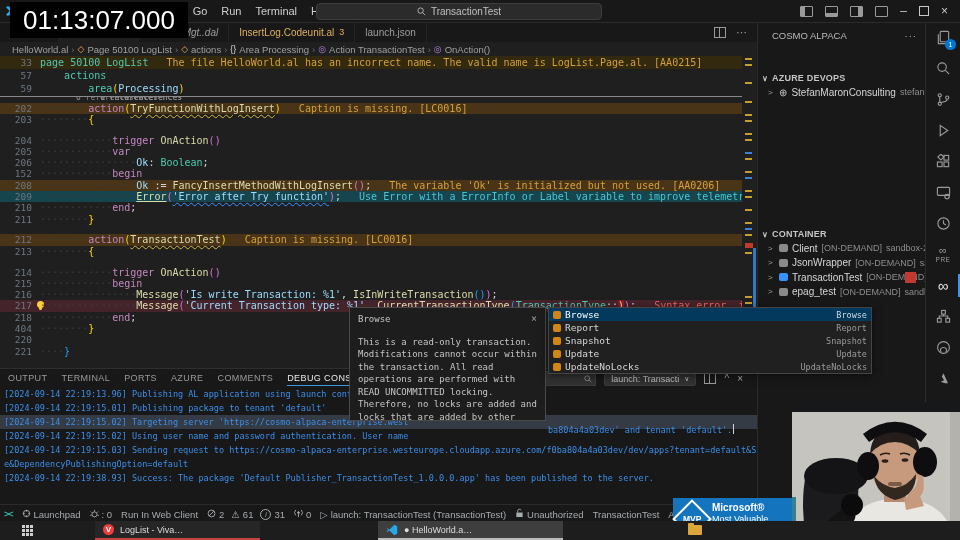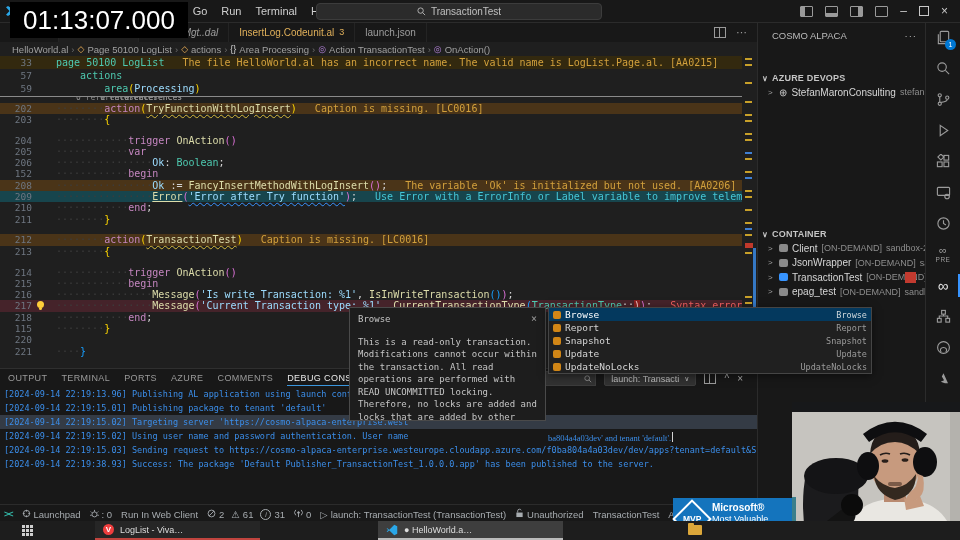--- a/index.html
+++ b/index.html
@@ -44,21 +44,21 @@
   
   .editor{position:absolute;top:56px;left:0;width:757px;height:312px;background:#1f1f1f;overflow:hidden;z-index:1;}
   .codebody{position:absolute;top:37px;left:0;right:15px;z-index:1;}
   .sticky{position:absolute;top:0;left:0;right:15px;height:40px;background:#1f1f1f;z-index:2;
           border-bottom:1px solid #8a8a8a;}
   .line{position:relative;height:11.3px;line-height:11.3px;font-family:"DejaVu Sans Mono",monospace;
         font-size:10px;white-space:pre;}
   .sticky .line{height:13px;line-height:13px;}
   .lens{height:9.5px;line-height:9.5px;font-size:8px;color:#8c8c8c;font-family:"DejaVu Sans Mono",monospace;white-space:pre;}
   .gut{position:absolute;left:0;width:32px;text-align:right;color:#6e7681;font-size:9.5px;}
-  .code{position:absolute;left:56px;top:0;white-space:pre;}
+  .code{position:absolute;left:40px;top:0;white-space:pre;}
   .lens .code{left:52px;}
   .bg-warn{background:#4a3418;}
   .bg-info{background:#17454d;}
   .bg-err{background:#45232a;}
   .bg-warn33{background:#33290f;}
   .sg-kw{color:#C586C0}.sg-ty{color:#4EC9B0}.sg-fn{color:#DCDCAA}.sg-vr{color:#9CDCFE}
   .sg-str{color:#9CDCFE}.sg-pl{color:#d4d4d4}.sg-b1{color:#ffd700}.sg-b2{color:#da70d6}.sg-b3{color:#179fff}
   .sg-ws{color:#3d3d3d}
   .sg-fnw{color:#DCDCAA;text-decoration:underline wavy #d7ba3d 1px;text-underline-offset:2px;text-align:right;}
   .sg-fnl{color:#DCDCAA;text-decoration:underline;text-underline-offset:1px;}
@@ -124,21 +124,21 @@
   .panel-ctrl{position:absolute;right:14px;top:2px;display:flex;align-items:center;gap:8px;}
   .fil-box{width:46px;height:13px;background:#313131;border:1px solid #3c3c3c;display:flex;
            align-items:center;justify-content:flex-end;padding-right:3px;}
   .launch-sel{height:13px;background:#313131;border:1px solid #3c3c3c;border-radius:2px;color:#c0c0c0;
               font-size:9px;display:flex;align-items:center;gap:5px;padding:0 6px;}
   .pc-ic{color:#b5b5b5;font-size:10px;}
   .console{position:absolute;left:0;top:18px;right:0;bottom:0;overflow:hidden;
            font-family:"DejaVu Sans Mono",monospace;font-size:8.5px;color:#3b8eea;}
   .cline{position:relative;height:14px;line-height:14px;white-space:pre;padding-left:4px;}
   .cline.sel{background:#343b45;}
-  .ctail{position:absolute;left:548px;top:16px;font-family:Liberation Serif, serif;}
+  .ctail{position:absolute;left:548px;top:8px;}
   .cursor{display:inline-block;width:1px;height:10px;background:#d4d4d4;vertical-align:-1px;margin-left:1px;}
   
   .statusbar{position:absolute;left:0;top:504px;width:960px;height:18px;background:#181818;
              border-top:1px solid #2b2b2b;display:flex;align-items:center;gap:9px;padding-left:4px;
              font-size:9.5px;color:#a7acb0;z-index:4;white-space:nowrap;}
   .st-item{display:flex;align-items:center;gap:3px;}
   .remote-g{color:#33b8a8;font-weight:bold;font-size:9px;letter-spacing:-1px;}
   .info-circ{display:inline-flex;width:9px;height:9px;border:1px solid #a7acb0;border-radius:50%;
              align-items:center;justify-content:center;font-size:6.5px;font-style:italic;}
   .st-ic svg{stroke:#a7acb0;fill:none;stroke-width:1;}
@@ -280,21 +280,21 @@
         <div class="line"><span class="gut">211</span><span class="code"><span class="sg-ws">········</span><span class="sg-b1">}</span></span></div>
         <div class="lens"><span class="code" style="left: 100.16px;">1 reference</span></div>
         <div class="line bg-warn"><span class="gut">212</span><span class="code"><span class="sg-ws">········</span><span class="sg-kw">action</span><span class="sg-b1">(</span><span class="sg-fnw">TransactionTest</span><span class="sg-b1">)</span><span class="m-warn">Caption is missing. [LC0016]</span></span></div>
         <div class="line"><span class="gut">213</span><span class="code"><span class="sg-ws">········</span><span class="sg-b1">{</span></span></div>
         <div class="lens"><span class="code" style="left: 124.24px;">0 references</span></div>
         <div class="line"><span class="gut">214</span><span class="code"><span class="sg-ws">············</span><span class="sg-kw">trigger</span><span class="sg-pl"> </span><span class="sg-fn">OnAction</span><span class="sg-b2">()</span></span></div>
         <div class="line"><span class="gut">215</span><span class="code"><span class="sg-ws">············</span><span class="sg-kw">begin</span></span></div>
         <div class="line"><span class="gut">216</span><span class="code"><span class="sg-ws">················</span><span class="sg-fn">Message</span><span class="sg-b2">(</span><span class="sg-str">'Is write Transaction: %1'</span><span class="sg-pl">, </span><span class="sg-fn">IsInWriteTransaction</span><span class="sg-b3">()</span><span class="sg-b2">)</span><span class="sg-pl">;</span></span></div>
         <div class="line bg-err"><span class="gut">217</span><span class="bulb"></span><span class="code"><span class="sg-ws">················</span><span class="sg-fn">Message</span><span class="sg-b2">(</span><span class="sg-str">'Current Transaction type: %1'</span><span class="sg-pl">, </span><span class="sg-fn">CurrentTransactionType</span><span class="sg-b3">(</span><span class="sg-ty">TransactionType</span><span class="sg-pl">::</span><span class="sg-eb">)</span><span class="sg-b2">)</span><span class="sg-pl">;</span><span class="m-err">Syntax error, identifier expected</span></span></div>
         <div class="line"><span class="gut">218</span><span class="code"><span class="sg-ws">············</span><span class="sg-kw">end</span><span class="sg-pl">;</span></span></div>
-        <div class="line"><span class="gut">115</span><span class="code"><span class="sg-ws">········</span><span class="sg-b1">}</span></span></div>
+        <div class="line"><span class="gut">404</span><span class="code"><span class="sg-ws">········</span><span class="sg-b1">}</span></span></div>
         <div class="line"><span class="gut">220</span><span class="code"></span></div>
         <div class="line"><span class="gut">221</span><span class="code"><span class="sg-ws">····</span><span class="sg-b3">}</span></span></div>
         <div class="lens"><span class="code" style="left: 76.08px;">0 references</span></div>
       </div>
     <div class="sticky" id="sticky">
         <div class="line bg-warn33"><span class="gut">33</span><span class="code"><span class="sg-ty">page</span><span class="sg-pl"> </span><span class="sg-ty">50100</span><span class="sg-pl"> </span><span class="sg-ty">LogList</span><span class="m-warn">The file HelloWorld.al has an incorrect name. The valid name is LogList.Page.al. [AA0215]</span></span></div>
         <div class="line"><span class="gut">57</span><span class="code"><span class="sg-ws">    </span><span class="sg-ty">actions</span></span></div>
         <div class="line"><span class="gut">59</span><span class="code"><span class="sg-ws">        </span><span class="sg-ty">area</span><span class="sg-b1">(</span><span class="sg-vr">Processing</span><span class="sg-b1">)</span></span></div>
       </div>
     <div class="ruler" id="ruler">
@@ -535,20 +535,21 @@
       <span class="split-ic"></span>
       <span class="pc-ic">^</span>
       <span class="pc-ic">×</span>
     </div>
     <div class="console" id="console">
         <div class="cline"><span>[2024-09-14 22:19:13.96] Publishing AL application using launch configuration '</span></div>
         <div class="cline"><span>[2024-09-14 22:19:15.01] Publishing package to tenant 'default'</span></div>
         <div class="cline sel"><span>[2024-09-14 22:19:15.02] Targeting server 'https://cosmo-alpaca-enterprise.west</span><span class="ctail">ba804a4a03dev' and tenant 'default'.<span class="cursor"></span></span></div>
         <div class="cline"><span>[2024-09-14 22:19:15.02] Using user name and password authentication. User name</span></div>
         <div class="cline"><span>[2024-09-14 22:19:15.03] Sending request to https://cosmo-alpaca-enterprise.westeurope.cloudapp.azure.com/f0ba804a4a03dev/dev/apps?tenant=default&amp;SchemaUpdateMode=synchroniz</span></div>
+        <div class="cline"><span>e&amp;DependencyPublishingOption=default</span></div>
         <div class="cline"><span>[2024-09-14 22:19:38.93] Success: The package 'Default Publisher_TransactionTest_1.0.0.0.app' has been published to the server.</span></div>
       </div>
   </div>
 
   <div class="statusbar" id="statusbar">
       <div class="st-item">
         <span class="remote-g">&gt;&lt;</span>
       </div>
       <div class="st-item">
         <span class="st-ic"><svg width="9" height="9" viewBox="0 0 10 10">

